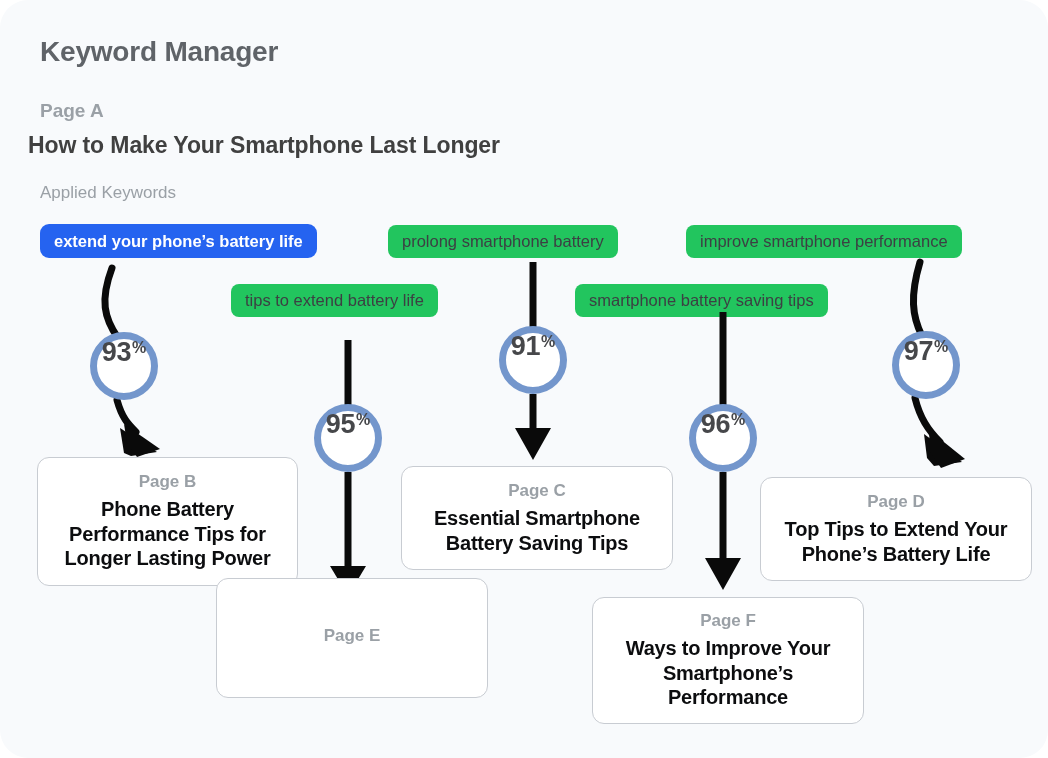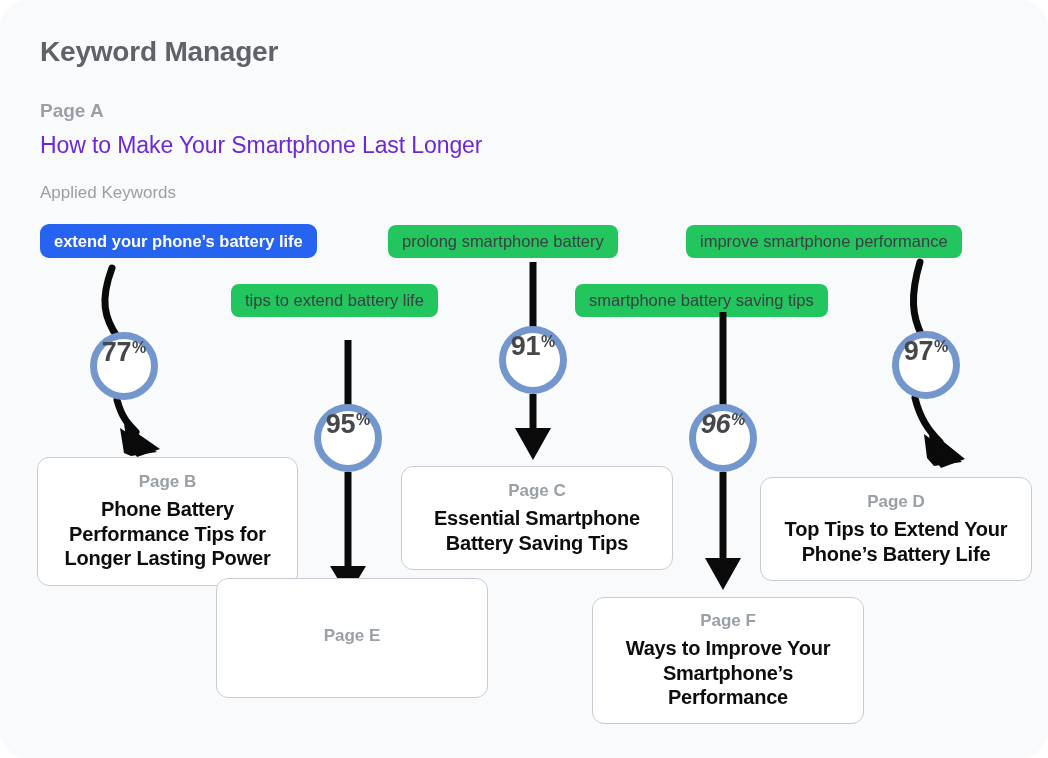--- a/index.html
+++ b/index.html
@@ -31,25 +31,25 @@
   .page-a-label {
     position: absolute;
     left: 40px;
     top: 100px;
     font-size: 19px;
     font-weight: bold;
     color: #9aa0a6;
   }
   .page-a-title {
     position: absolute;
-    left: 40px;
+    left: 28px;
     top: 132px;
     font-size: 23px;
-    font-weight: normal;
-    color: #6d28d9;
+    font-weight: bold;
+    color: #404040;
     letter-spacing: -0.1px;
   }
   .applied-label {
     position: absolute;
     left: 40px;
     top: 183px;
     font-size: 17px;
     color: #9aa0a6;
   }
 
@@ -207,35 +207,35 @@
 
   <div class="chip" style="left:231px; top:284px;align-items:center;">
     <span>tips to extend battery life</span>
   </div>
 
   <div class="chip" style="left:575px; top:284px;">
     <span>smartphone battery saving tips</span>
   </div>
 
   <div class="pct" style="left:90px; top:332px;">
-    <span class="num">77</span>
+    <span class="num">93</span>
     <span class="sym">%</span>
   </div>
 
   <div class="pct" style="left:314px; top:404px;">
     <span class="num">95</span>
     <span class="sym">%</span>
   </div>
 
   <div class="pct" style="left:499px; top:326px;">
     <span class="num">91</span>
     <span class="sym">%</span>
   </div>
 
-  <div class="pct" style="left:689px; top:404px;font-style:italic;">
+  <div class="pct" style="left:689px; top:404px;">
     <span class="num">96</span>
     <span class="sym">%</span>
   </div>
 
   <div class="pct" style="left:892px; top:331px;">
     <span class="num">97</span>
     <span class="sym">%</span>
   </div>
 
   <div class="card" style="left:37px; top:457px; width:261px; height:129px;">

